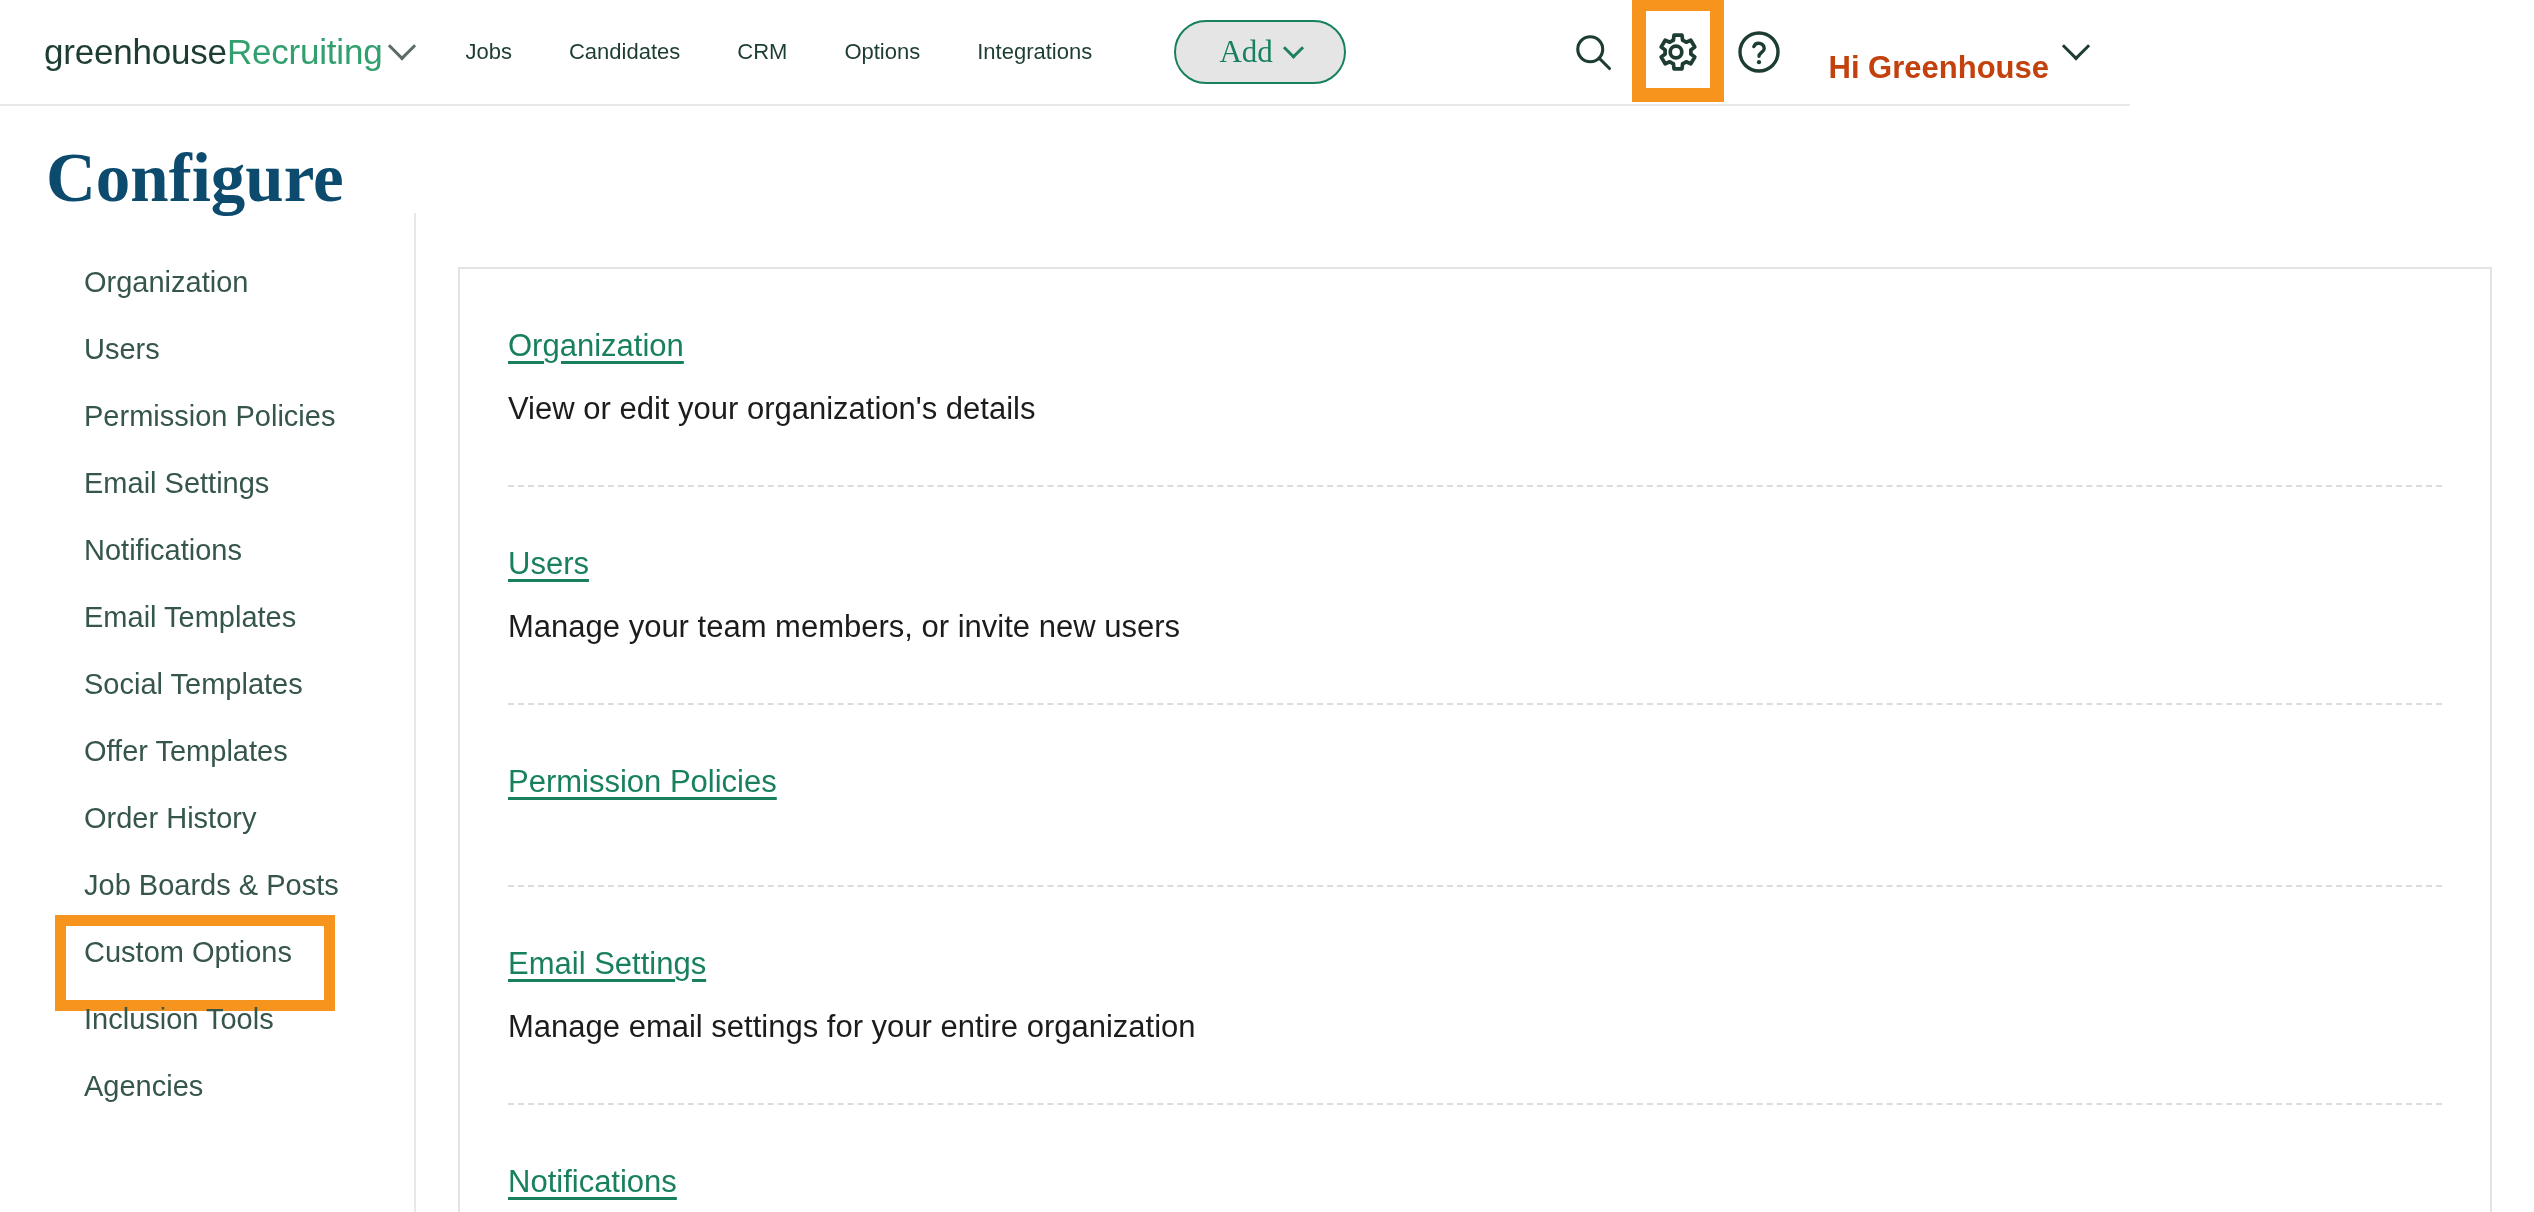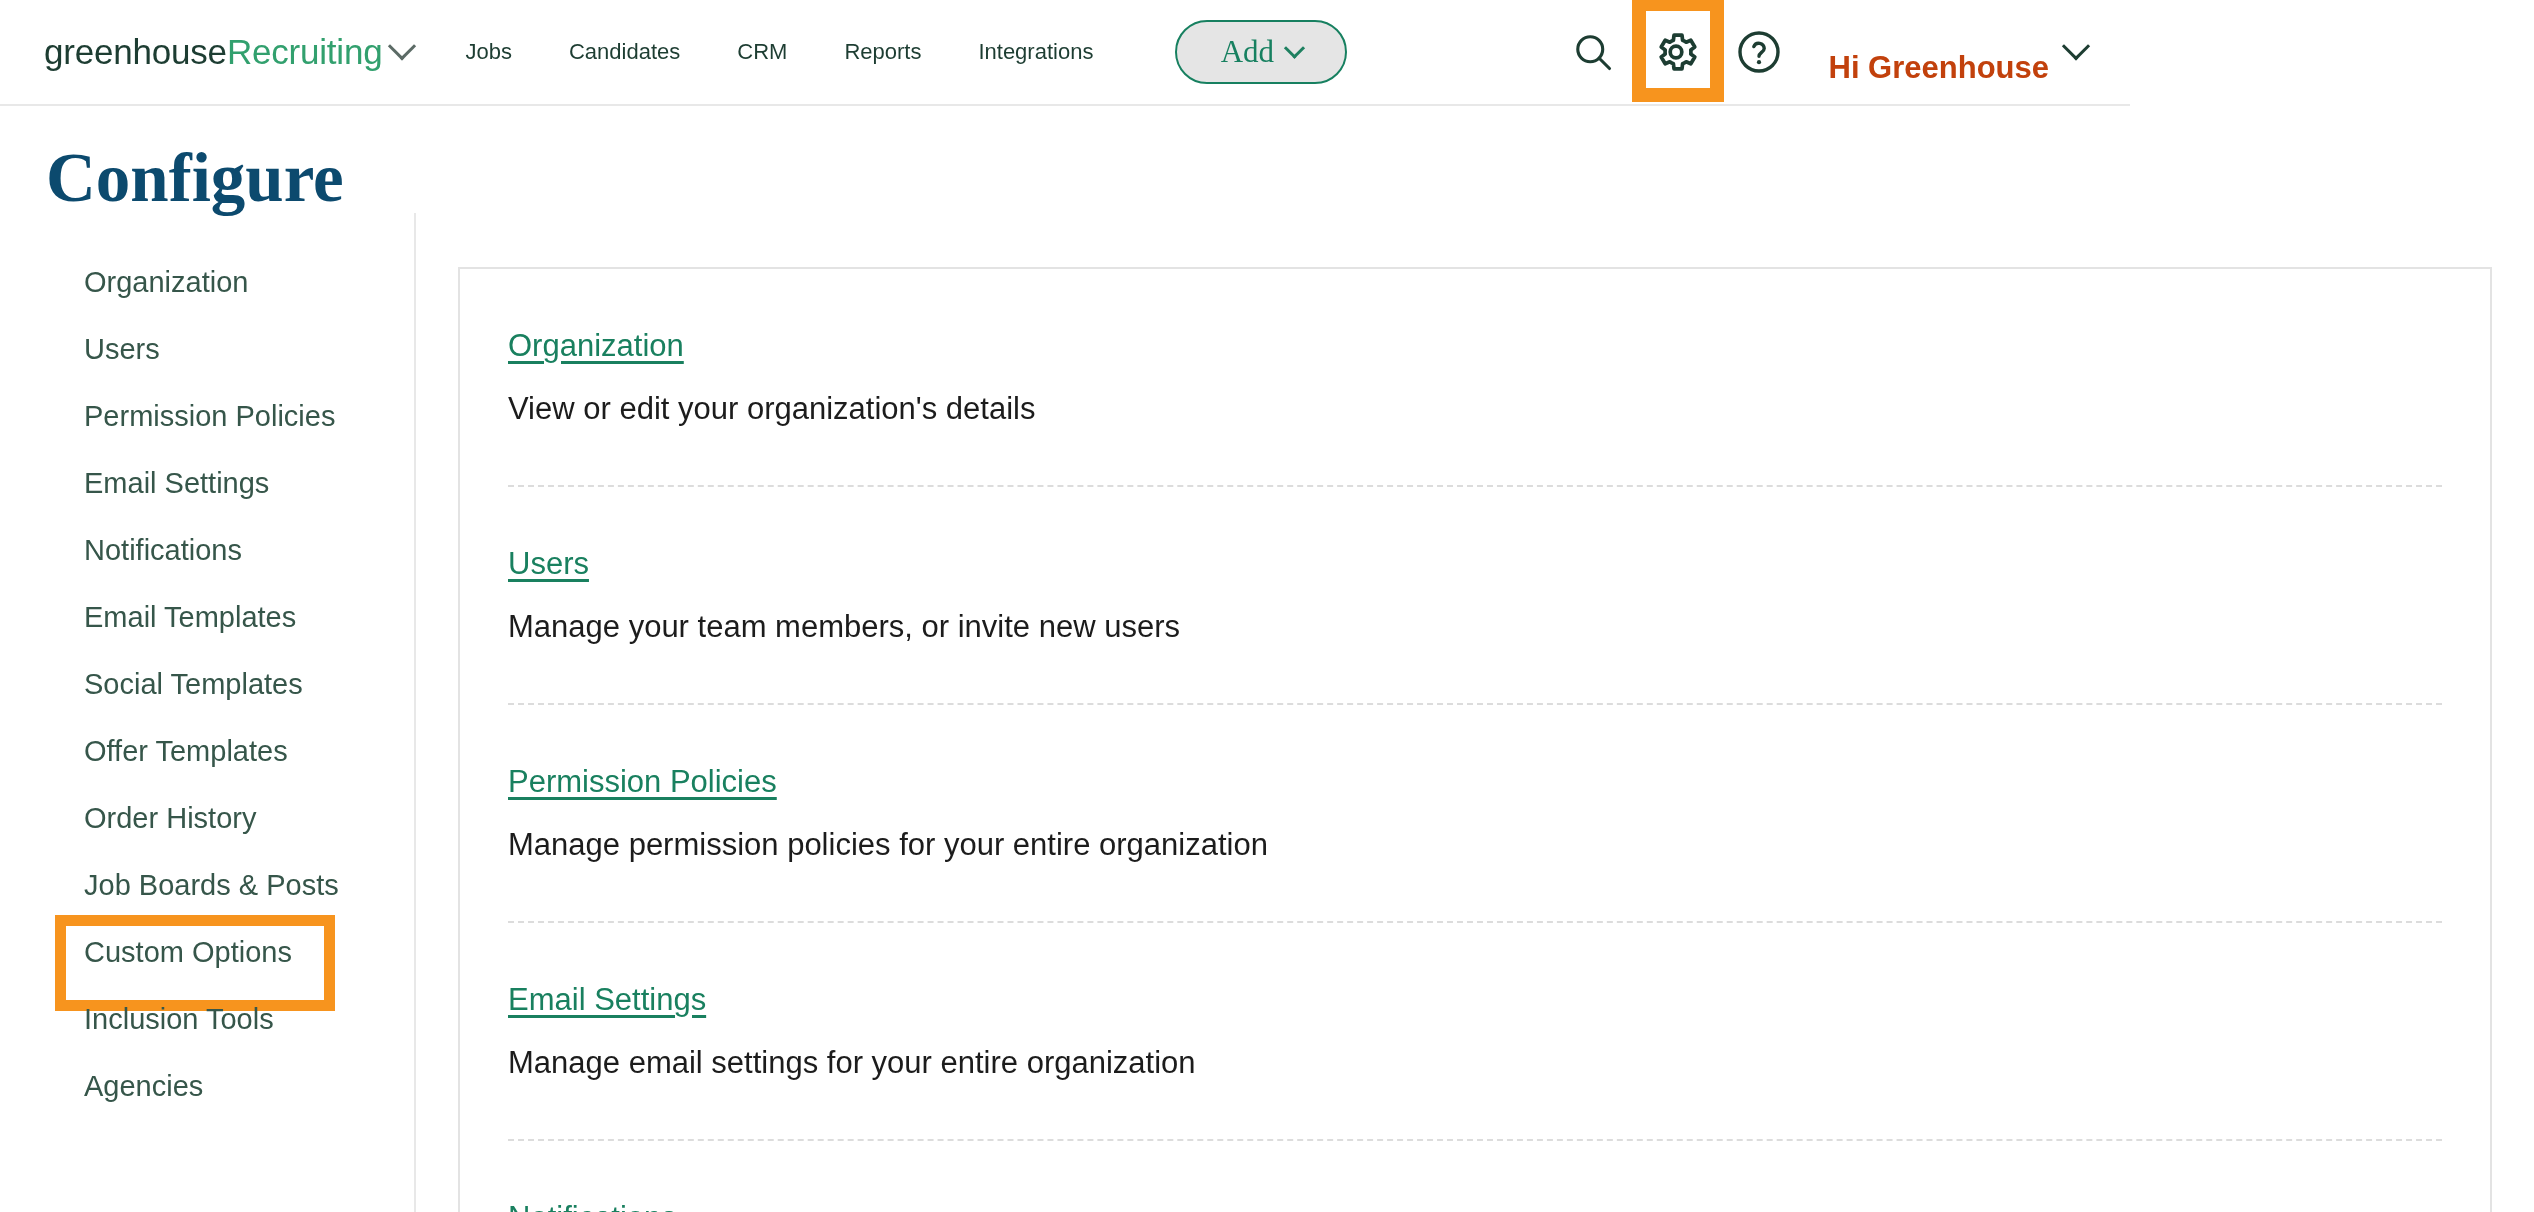--- a/index.html
+++ b/index.html
@@ -189,21 +189,21 @@
 
   <div class="brand">
     <span class="brand-text"><span class="brand-dark">greenhouse</span><span class="brand-green">Recruiting</span></span>
     <span class="chev"></span>
   </div>
 
   <nav class="mainnav">
     <a class="navlink">Jobs</a>
     <a class="navlink">Candidates</a>
     <a class="navlink">CRM</a>
-    <a class="navlink">Reports</a>
+    <a class="navlink">Options</a>
     <a class="navlink">Integrations</a>
   </nav>
 
   <button class="addbtn">
     <span>Add</span>
     <span class="chev chev-green"></span>
   </button>
 
   <div class="rightzone">
 
@@ -266,21 +266,20 @@
         <div class="sec-desc">View or edit your organization's details</div>
       </div>
 
       <div class="section">
         <a class="sec-link">Users</a>
         <div class="sec-desc">Manage your team members, or invite new users</div>
       </div>
 
       <div class="section">
         <a class="sec-link">Permission Policies</a>
-        <div class="sec-desc">Manage permission policies for your entire organization</div>
       </div>
 
       <div class="section">
         <a class="sec-link">Email Settings</a>
         <div class="sec-desc">Manage email settings for your entire organization</div>
       </div>
 
       <div class="section">
         <a class="sec-link">Notifications</a>
         

